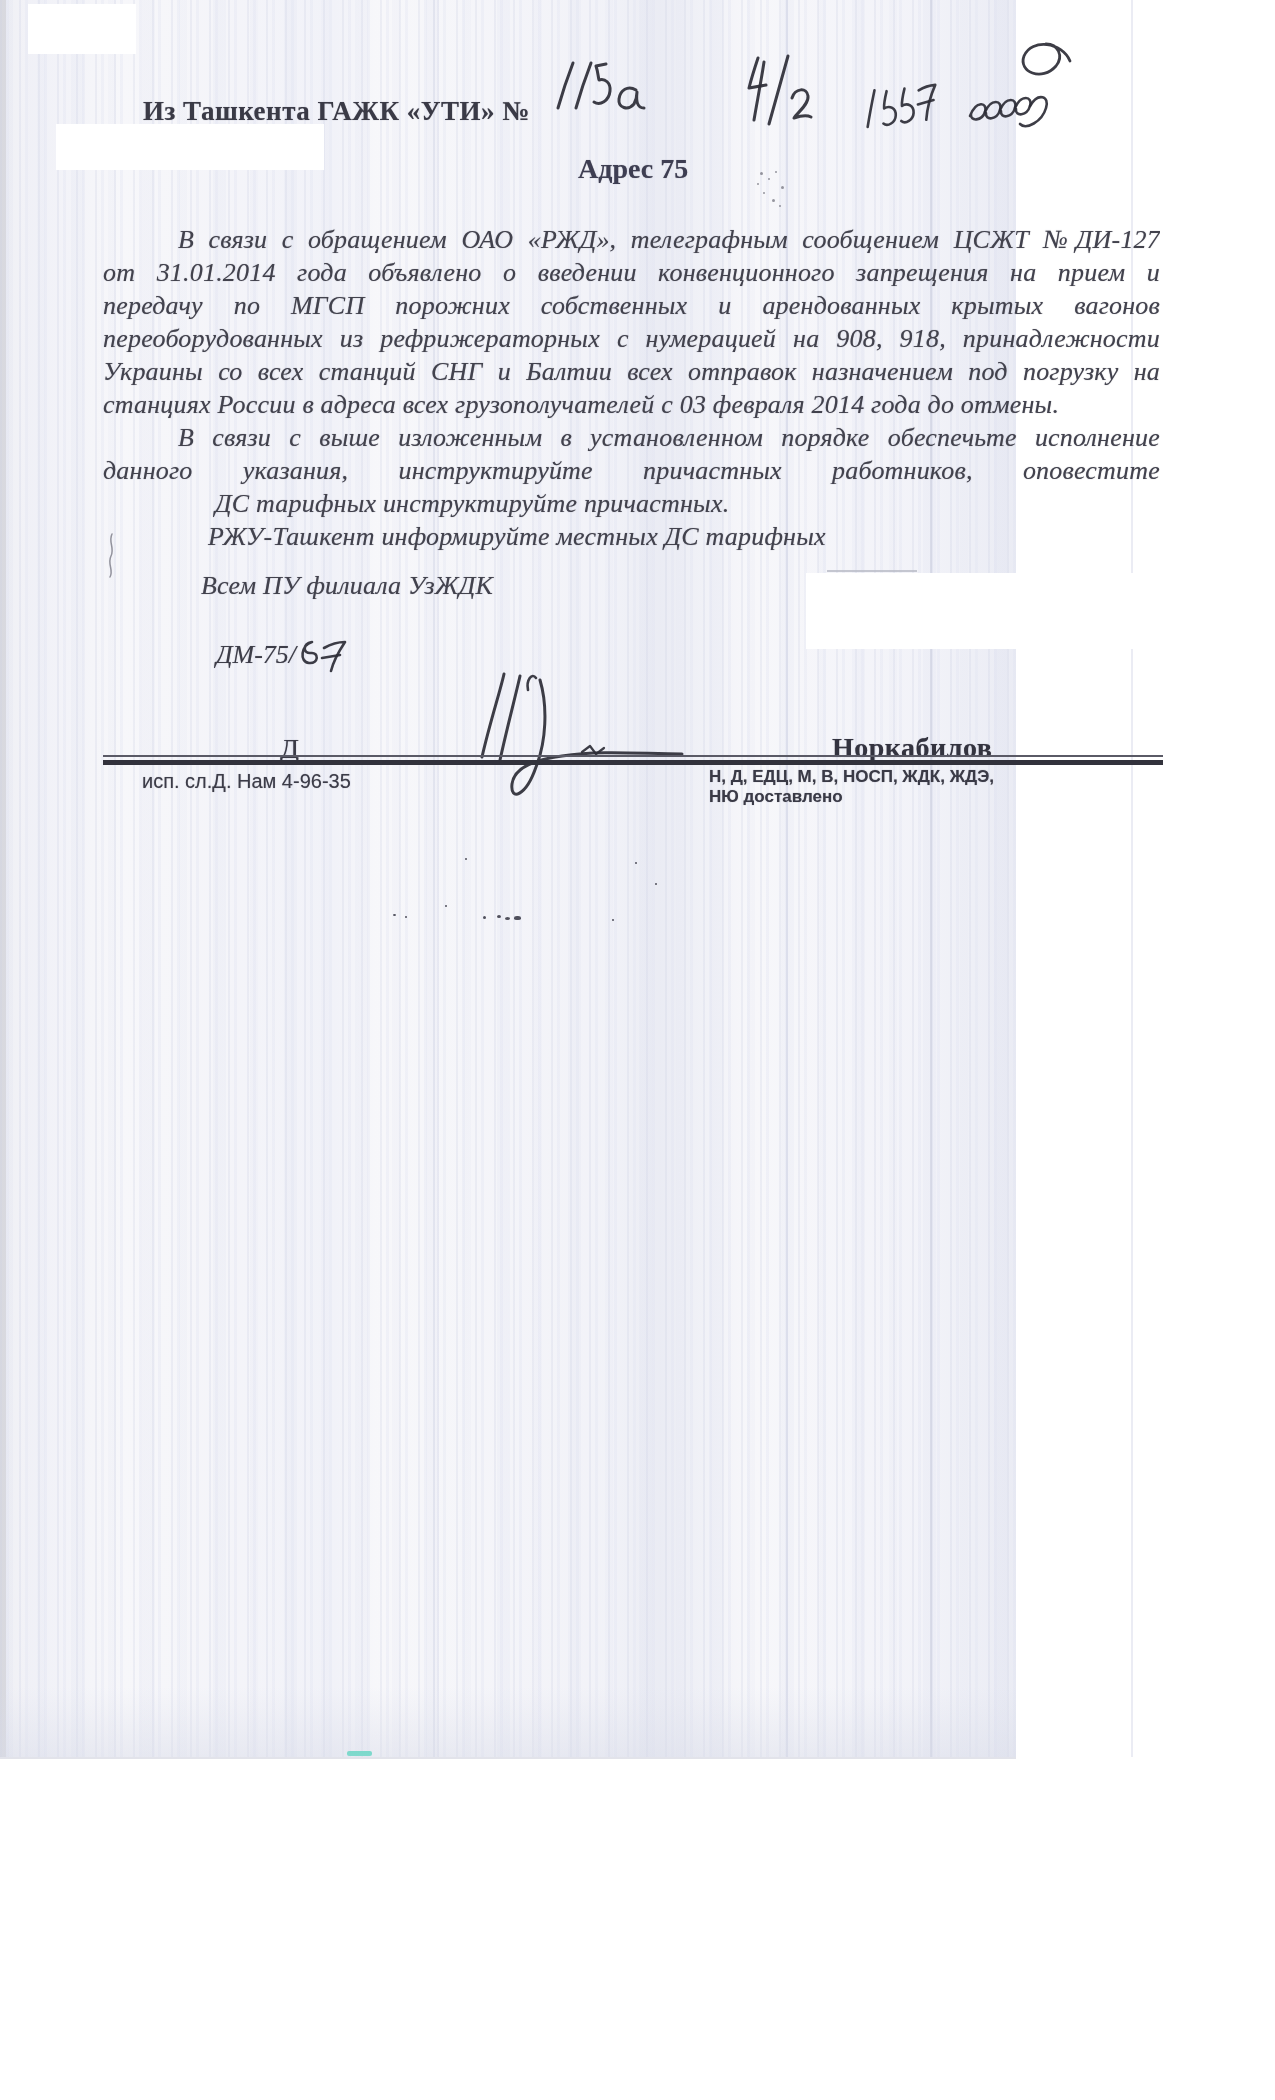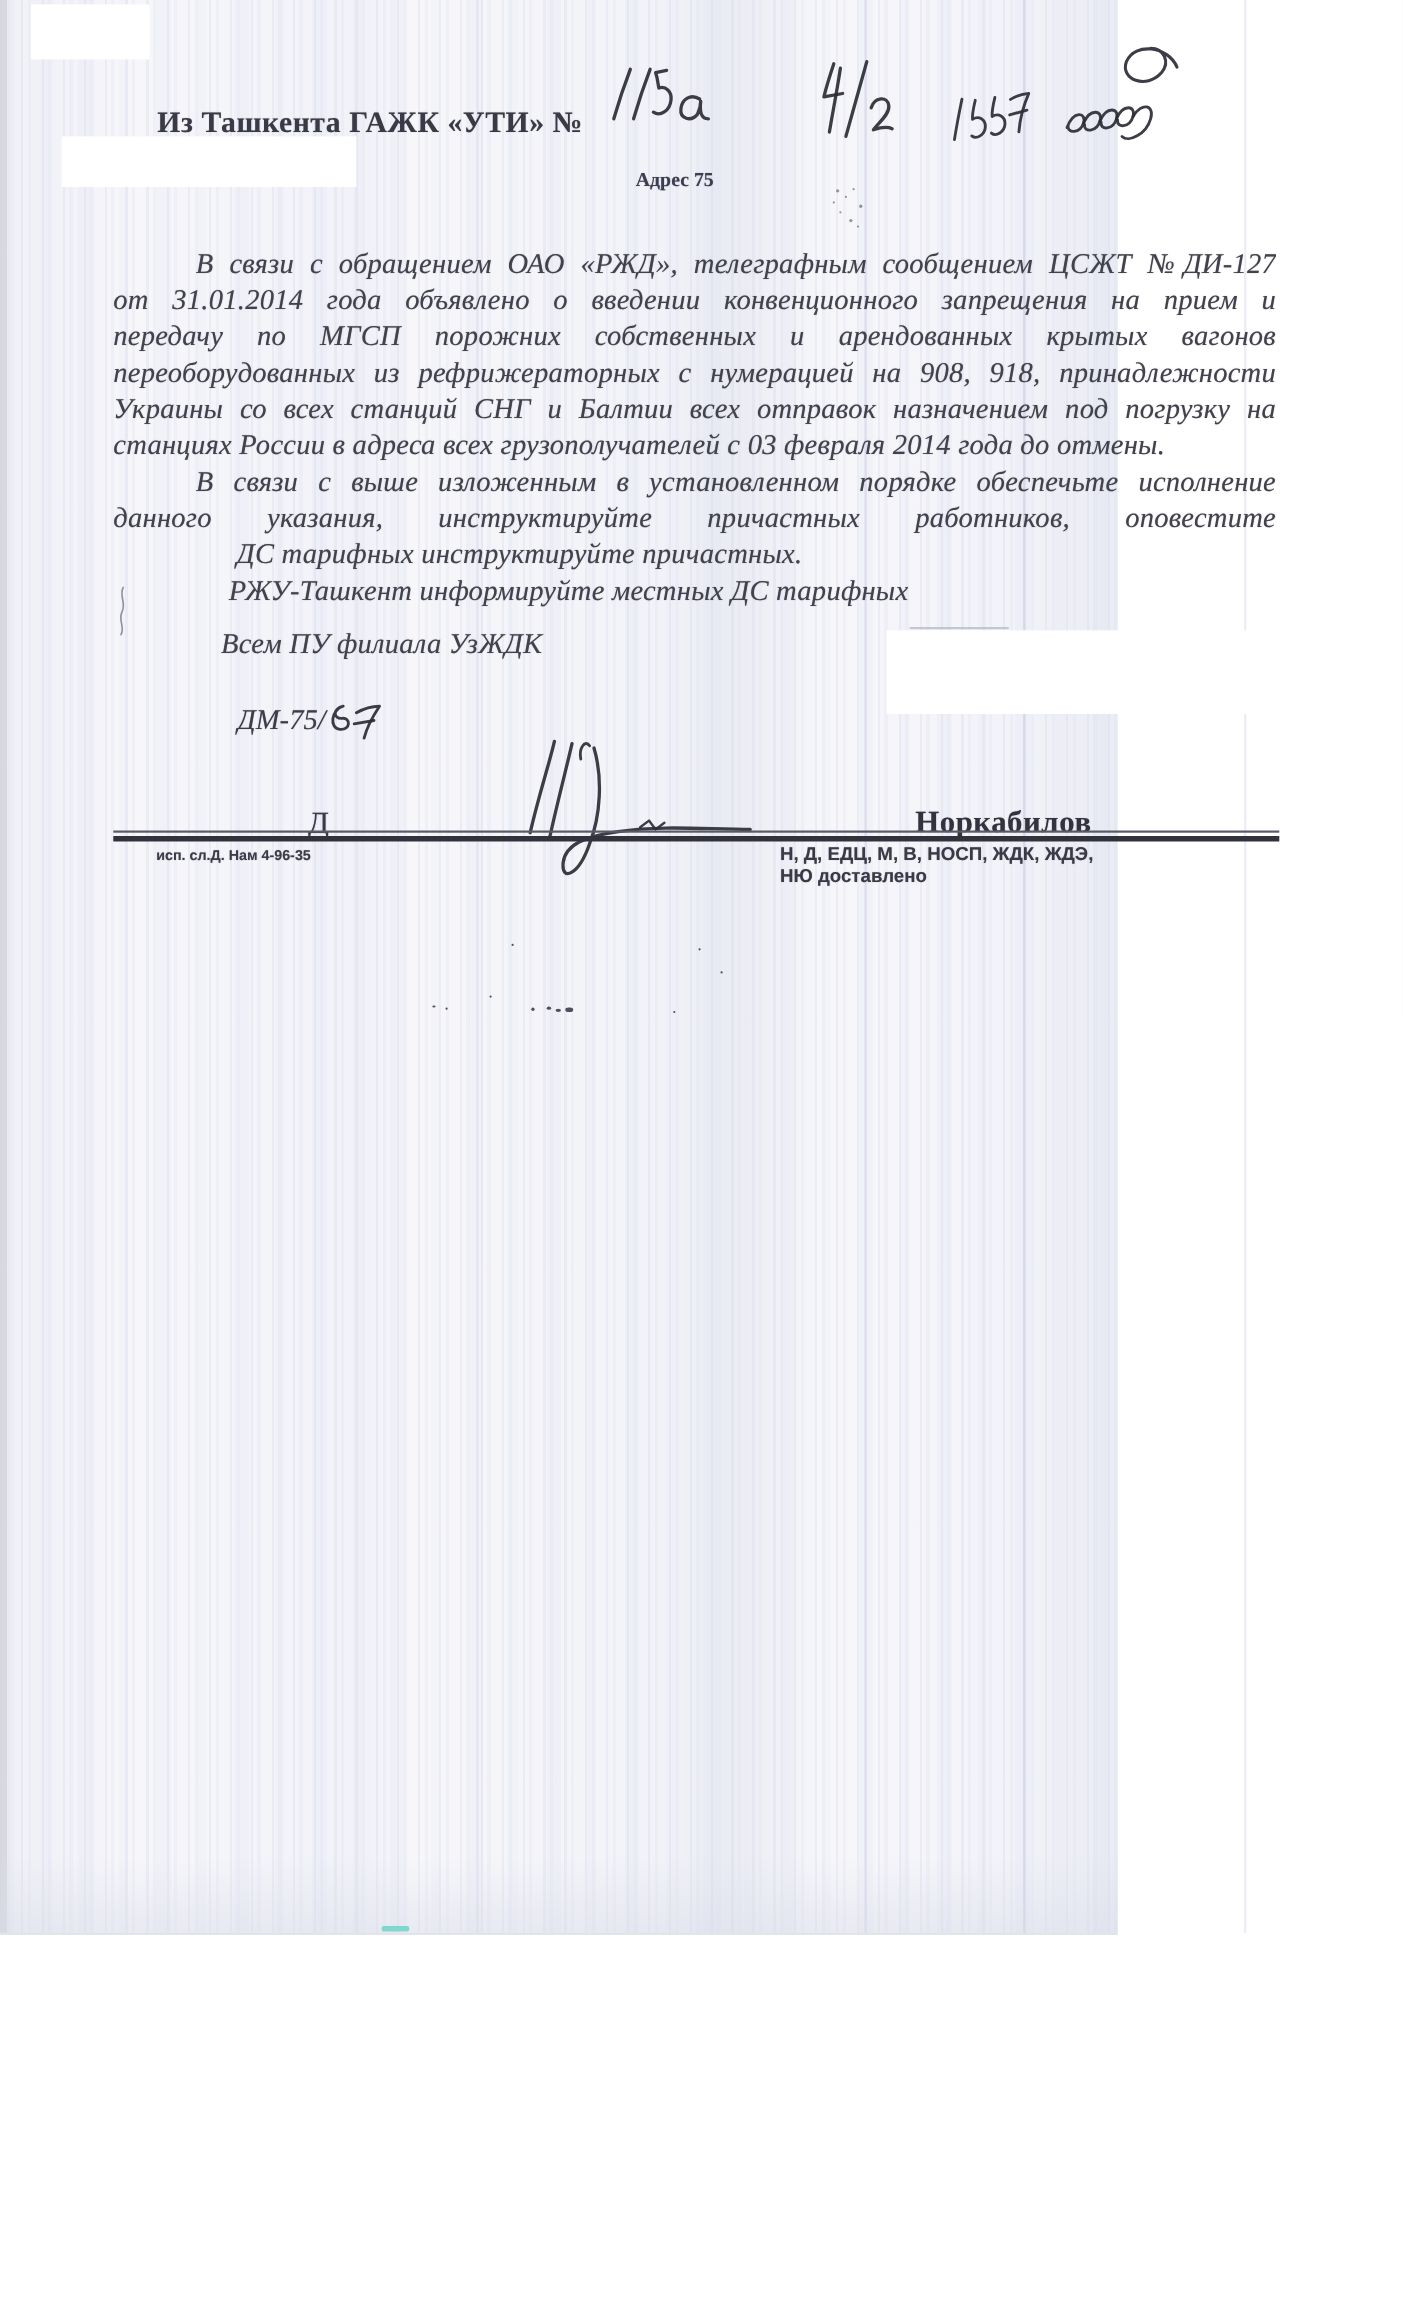--- a/index.html
+++ b/index.html
@@ -12,34 +12,34 @@
       repeating-linear-gradient(90deg, rgba(214,218,236,0.16) 0 13px, rgba(255,255,255,0) 13px 37px, rgba(228,230,242,0.22) 37px 45px, rgba(255,255,255,0) 45px 71px),
       linear-gradient(90deg, #d9d9dd 0px, #d9d9dd 6px, #eff0f5 6px, #f2f2f7 26px, rgba(240,240,247,0.0) 30px),
       linear-gradient(90deg, rgba(236,237,245,0.85) 0%, rgba(247,247,251,0.15) 12%, rgba(238,239,247,0.65) 33%, rgba(249,249,252,0.10) 37%, rgba(237,238,246,0.55) 60%, rgba(229,231,241,0.70) 65%, rgba(248,248,252,0.10) 74%, rgba(238,239,247,0.55) 91%, rgba(230,232,242,0.75) 100%);
     border-bottom:2px solid #e2e3ea;}
   #page::after{content:"";position:absolute;left:0;right:0;bottom:0;height:70px;
     background:linear-gradient(rgba(220,222,234,0) , rgba(216,219,232,0.45));}
   .vline{position:absolute;top:0;height:1757px;width:2px;}
   .wbox{position:absolute;background:#ffffff;}
   .txt{position:absolute;color:#41414b;text-shadow:0 0 1px rgba(62,62,78,0.45);}
   .hdr{font-weight:bold;font-size:27px;letter-spacing:0.5px;color:#3a3a46;}
-  .addr{font-weight:bold;font-size:18px;color:#3e3e52;}
+  .addr{font-weight:bold;font-size:28px;color:#3e3e52;}
   #bodyblock{position:absolute;left:103px;top:223px;width:1057px;font-size:26px;line-height:33px;
     letter-spacing:0.2px;color:#42424d;text-shadow:0 0 1px rgba(62,62,78,0.5);}
   .line{height:33px;overflow:hidden;text-align:justify;text-align-last:justify;font-style:italic;}
   .rag{text-align-last:left;}
   .ind{text-indent:75px;}
   .indA{text-indent:112px;}
   .indB{text-indent:105px;}
   .indC{text-indent:98px;margin-top:16px;}
   .dm{font-size:26px;color:#3d3d48;font-style:italic;}
   .siglabel{font-size:28px;color:#3a3a46;}
   .signame{font-size:28px;font-weight:bold;letter-spacing:0.5px;color:#33333f;}
   .rule{position:absolute;background:#32323c;}
-  .exec{font-family:"Liberation Sans","DejaVu Sans",sans-serif;font-size:13px;font-weight:bold;color:#3c3c48;}
+  .exec{font-family:"Liberation Sans","DejaVu Sans",sans-serif;font-size:20px;font-weight:normal;color:#3c3c48;}
   .dist{font-family:"Liberation Sans","DejaVu Sans",sans-serif;font-size:17px;font-weight:600;color:#3a3a46;}
   .spk{position:absolute;background:#50505c;border-radius:50%;}
   .spk.lt{background:#74747f;opacity:0.75;}
   svg.hw{position:absolute;overflow:visible;}
   svg.hw path{fill:none;stroke:#2c2c36;stroke-linecap:round;stroke-linejoin:round;opacity:0.92;}
   #tealmark{position:absolute;background:#3bd7b7;border-radius:2px;}
   #underscore-mark{position:absolute;background:#b8bac6;opacity:0.8;}
 </style>
 </head>
 <body>

